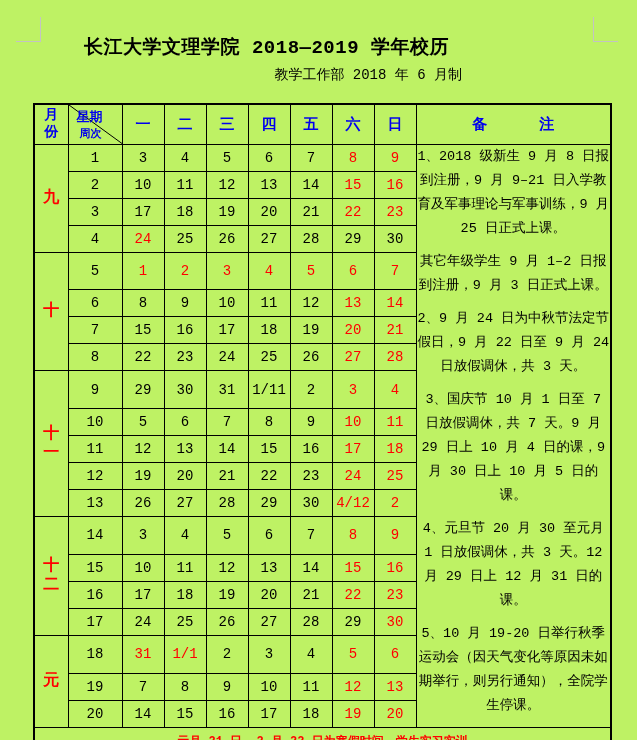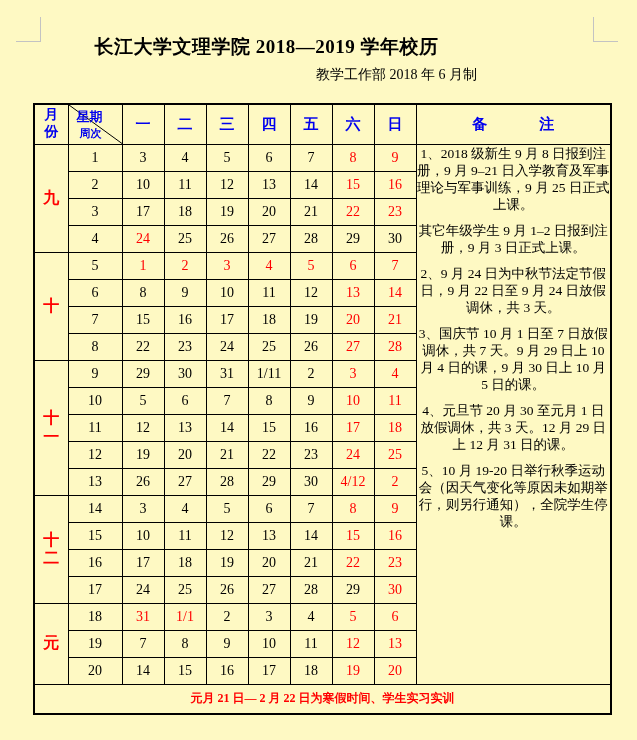--- a/index.html
+++ b/index.html
@@ -1,33 +1,33 @@
 <!DOCTYPE html>
 <html><head>
 <meta charset="utf-8">
 <style>
   html,body { margin:0; padding:0; }
   body {
     width:637px; height:740px; background:#ffffff; position:relative;
     font-family:"Liberation Serif","DejaVu Serif",serif; color:#000;
     overflow:hidden;
   }
-  .page { position:absolute; inset:0; background:#fef9c3; }
+  .page { position:absolute; inset:0; background:#bef264;font-family:Liberation Mono, monospace; }
 
   
   .mark { position:absolute; top:17px; width:24px; height:24px; }
   .mark-left  { left:16px;  border-right:1px solid #c3c3c3; border-bottom:1px solid #c3c3c3; }
   .mark-right { left:593px; border-left:1px solid #c3c3c3;  border-bottom:1px solid #c3c3c3; }
 
   .title {
     position:absolute; top:34px; left:33px; width:467px; margin:0;
     text-align:center; font-size:19px; font-weight:bold; letter-spacing:0.5px;
   }
   .subtitle {
-    position:absolute; top:66px; left:33px; width:444px;
+    position:absolute; top:66px; left:18px; width:444px;
     text-align:right; font-size:14px;
   }
 
   table.cal {
     position:absolute; left:33px; top:103px;
     border-collapse:collapse; table-layout:fixed;
     border:2px solid #000;
   }
   .cal th, .cal td { border:1px solid #000; padding:0; text-align:center; overflow:hidden; }
 
@@ -42,21 +42,21 @@
   .th-remarks-wrap { display:flex; justify-content:center; gap:52px; font-size:15px; }
 
   tbody tr { height:27px; }
   .week-cell, .day-cell { font-size:14px; }
   .red { color:#ff0000; }
   .month-cell {
     color:#ff0000; font-weight:bold; font-size:16px;
     white-space:pre-line; line-height:1.15;
   }
   .remarks-cell { vertical-align:top; text-align:left; padding:7px 6px 0 7px; }
-  .remarks-cell p { margin:0 0 9px 0; font-size:13.5px; line-height:17px; }
+  .remarks-cell p { margin:0 0 9px 0; font-size:13.5px; line-height:24px; }
 
   tfoot td.foot {
     height:28px; color:#ff0000; font-weight:bold; font-size:12px;
   }
 </style>
 </head>
 <body>
 
 <div class="page">
 

